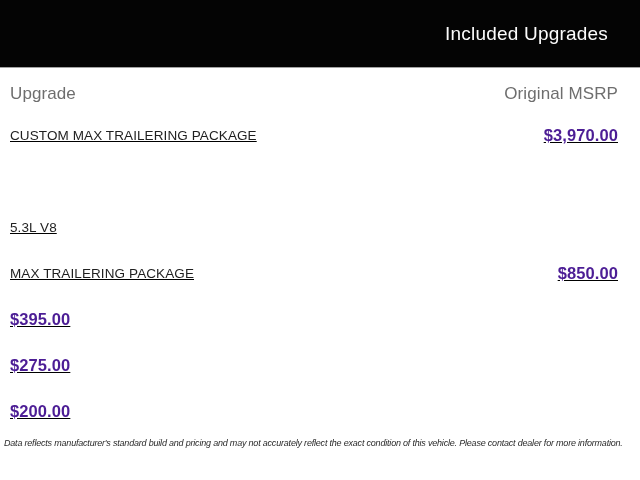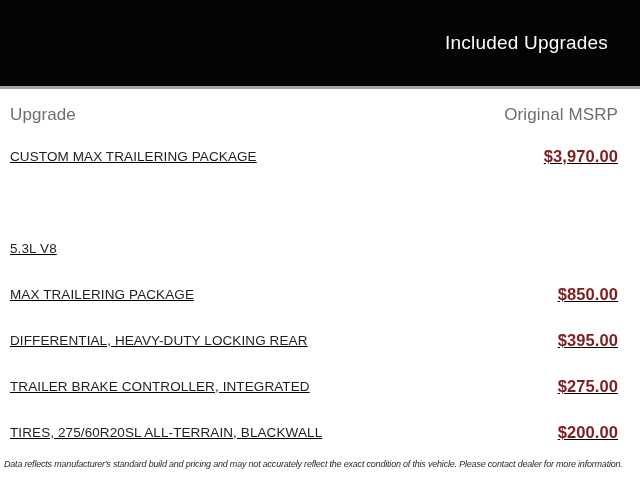--- a/index.html
+++ b/index.html
@@ -10,23 +10,23 @@
     width: 640px;
     height: 480px;
     background: #ffffff;
     font-family: "Liberation Sans", sans-serif;
     overflow: hidden;
   }
 
   
   .header-bar {
     box-sizing: border-box;
-    height: 89px;
+    height: 68px;
     background: #040404;
-    border-bottom: 3px solid #a3a3a3;
+    border-bottom: 1px solid #a3a3a3;
     display: flex;
     align-items: center;
     justify-content: flex-end;
     padding-right: 32px;
   }
   .header-title {
     color: #fcfcfc;
     font-size: 19px;
     font-weight: 400;
     letter-spacing: 0.2px;
@@ -56,21 +56,21 @@
     text-decoration: underline;
   }
   .row-name {
     font-size: 13.5px;
     color: #1f1f1f;
     letter-spacing: 0.1px;
   }
   .row-price {
     font-size: 16.5px;
     font-weight: 700;
-    color: #7f1d1d;
+    color: #4c1d95;
     letter-spacing: 0.1px;
   }
 
   
   .disclaimer {
     padding: 4px 10px 0 4px;
     font-style: italic;
     font-size: 9px;
     letter-spacing: -0.2px;
     color: #2a2a2a;
@@ -101,28 +101,25 @@
   <div class="row">
     <span class="row-name">5.3L V8</span>
   </div>
 
   <div class="row">
     <span class="row-name">MAX TRAILERING PACKAGE</span>
     <span class="row-price">$850.00</span>
   </div>
 
   <div class="row">
-    <span class="row-name">DIFFERENTIAL, HEAVY-DUTY LOCKING REAR</span>
     <span class="row-price">$395.00</span>
   </div>
 
   <div class="row">
-    <span class="row-name">TRAILER BRAKE CONTROLLER, INTEGRATED</span>
     <span class="row-price">$275.00</span>
   </div>
 
   <div class="row">
-    <span class="row-name">TIRES, 275/60R20SL ALL-TERRAIN, BLACKWALL</span>
     <span class="row-price">$200.00</span>
   </div>
 </div>
 
 <div class="disclaimer">Data reflects manufacturer's standard build and pricing and may not accurately reflect the exact condition of this vehicle. Please contact dealer for more information.</div>
 
 </body></html>

